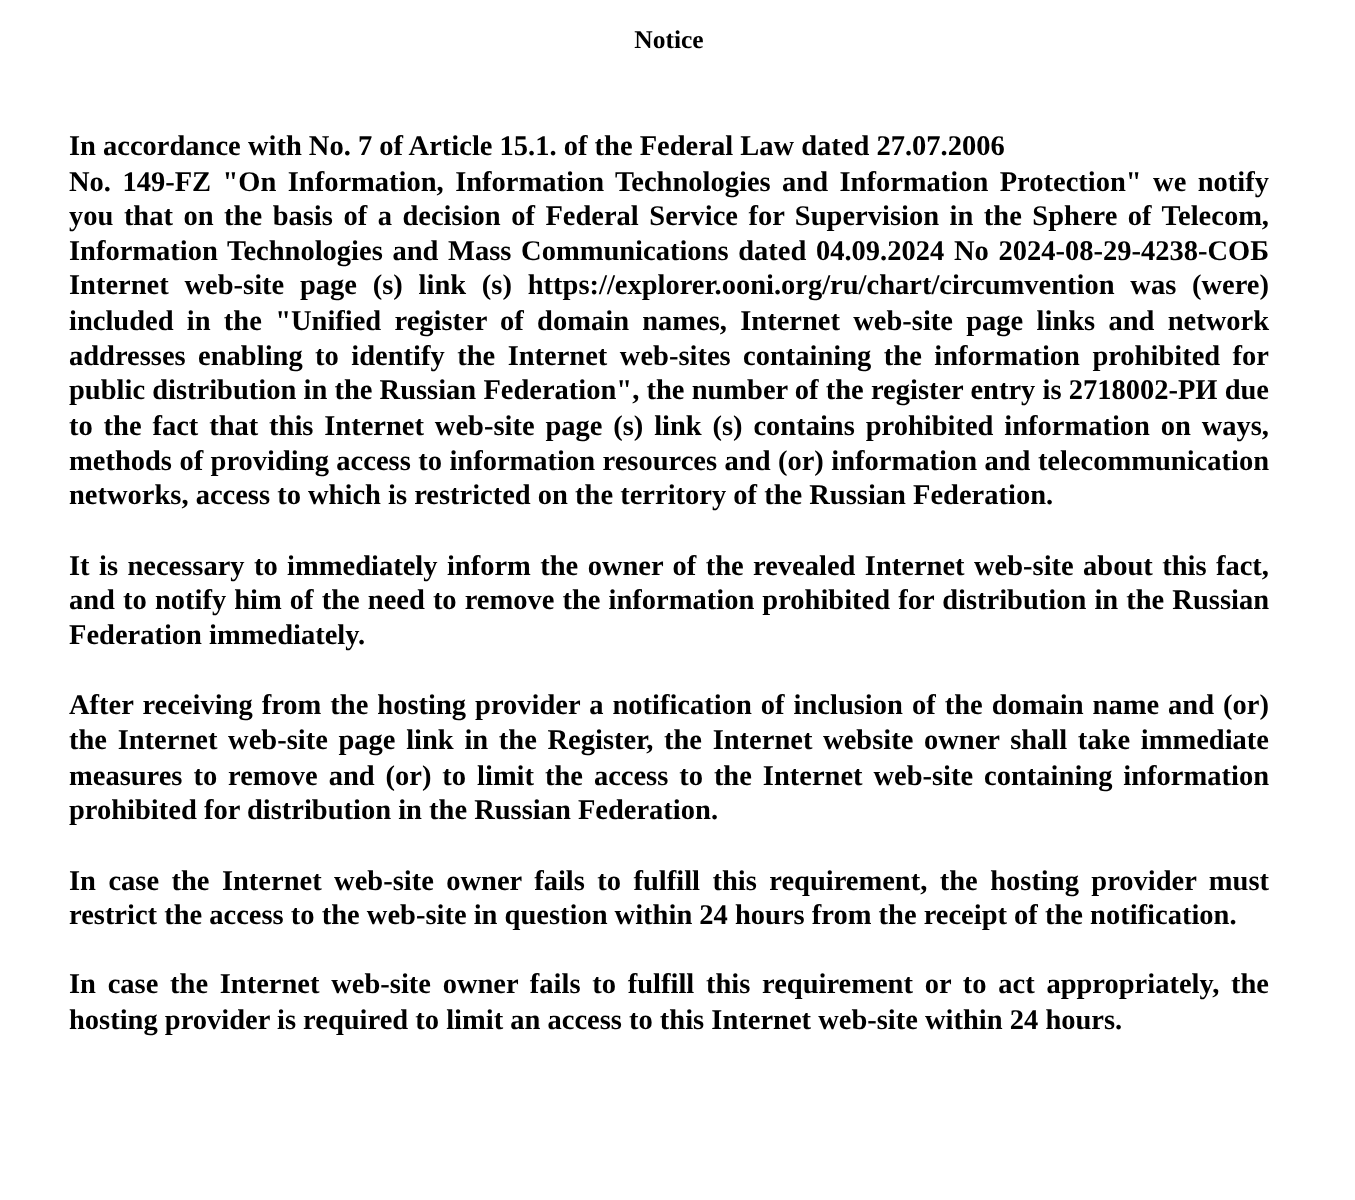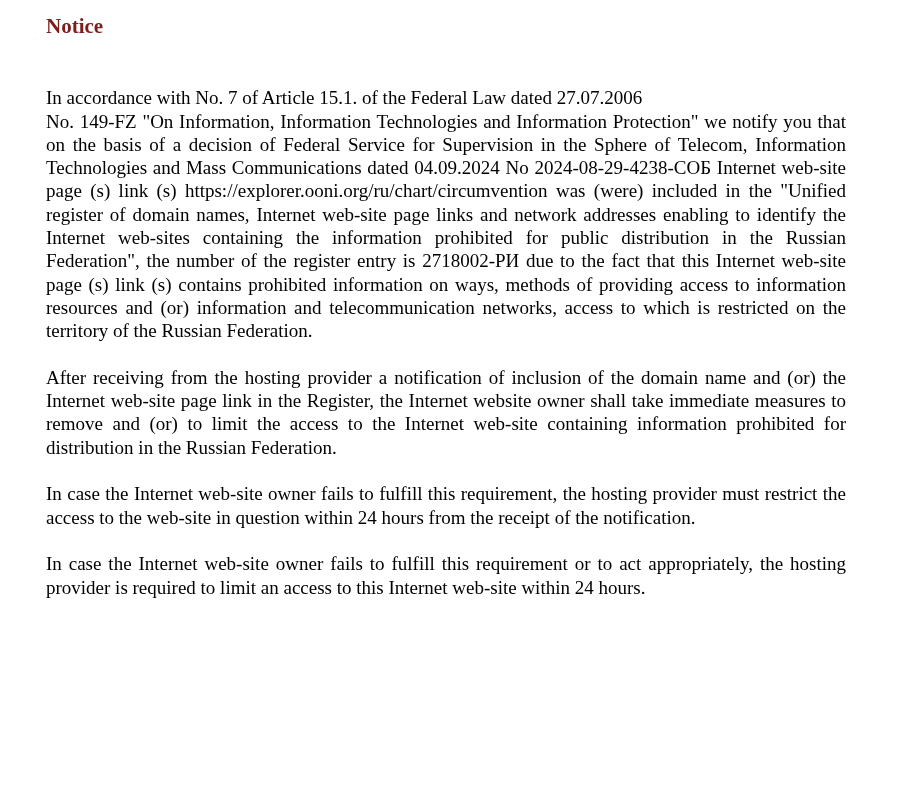--- a/index.html
+++ b/index.html
@@ -15,53 +15,55 @@
     font-family: "Liberation Serif", serif;
   }
   .page {
     box-sizing: border-box;
     width: 903px;
     height: 800px;
     padding: 15px 57px 0 46px;
     background: #ffffff;
   }
   .title-block {
-    text-align: left;
+    text-align: center;
     font-weight: bold;
-    font-size: 21px;
+    font-size: 17px;
     line-height: 23.3px;
-    color: #7f1d1d;
+    color: #000000;
   }
   .title-line {
     white-space: pre-line;
   }
   .subtitle {
     white-space: pre-line;
   }
   .doc-body {
     margin-top: 48px;
     font-size: 19px;
     line-height: 23.3px;
     text-align: justify;
   }
   .doc-body p {
     margin: 0 0 23.3px 0;
     white-space: pre-line;
+    font-weight: bold;
   }
 </style>
 </head>
 <body>
 
 <div class="page">
 
   <div class="title-block">
     <div class="title-line">Notice</div>
   </div>
 
   <div class="doc-body">
     <p>In accordance with No. 7 of Article 15.1. of the Federal Law dated 27.07.2006
 No. 149-FZ "On Information, Information Technologies and Information Protection" we notify you that on the basis of a decision of Federal Service for Supervision in the Sphere of Telecom, Information Technologies and Mass Communications dated 04.09.2024 No 2024-08-29-4238-СОБ Internet web-site page (s) link (s) https://explorer.ooni.org/ru/chart/circumvention was (were) included in the "Unified register of domain names, Internet web-site page links and network addresses enabling to identify the Internet web-sites containing the information prohibited for public distribution in the Russian Federation", the number of the register entry is 2718002-РИ due to the fact that this Internet web-site page (s) link (s) contains prohibited information on ways, methods of providing access to information resources and (or) information and telecommunication networks, access to which is restricted on the territory of the Russian Federation.</p>
+    <p>It is necessary to immediately inform the owner of the revealed Internet web-site about this fact, and to notify him of the need to remove the information prohibited for distribution in the Russian Federation immediately.</p>
     <p>After receiving from the hosting provider a notification of inclusion of the domain name and (or) the Internet web-site page link in the Register, the Internet website owner shall take immediate measures to remove and (or) to limit the access to the Internet web-site containing information prohibited for distribution in the Russian Federation.</p>
     <p>In case the Internet web-site owner fails to fulfill this requirement, the hosting provider must restrict the access to the web-site in question within 24 hours from the receipt of the notification.</p>
     <p>In case the Internet web-site owner fails to fulfill this requirement or to act appropriately, the hosting provider is required to limit an access to this Internet web-site within 24 hours.</p>
   </div>
 
 </div>
 
 </body></html>

